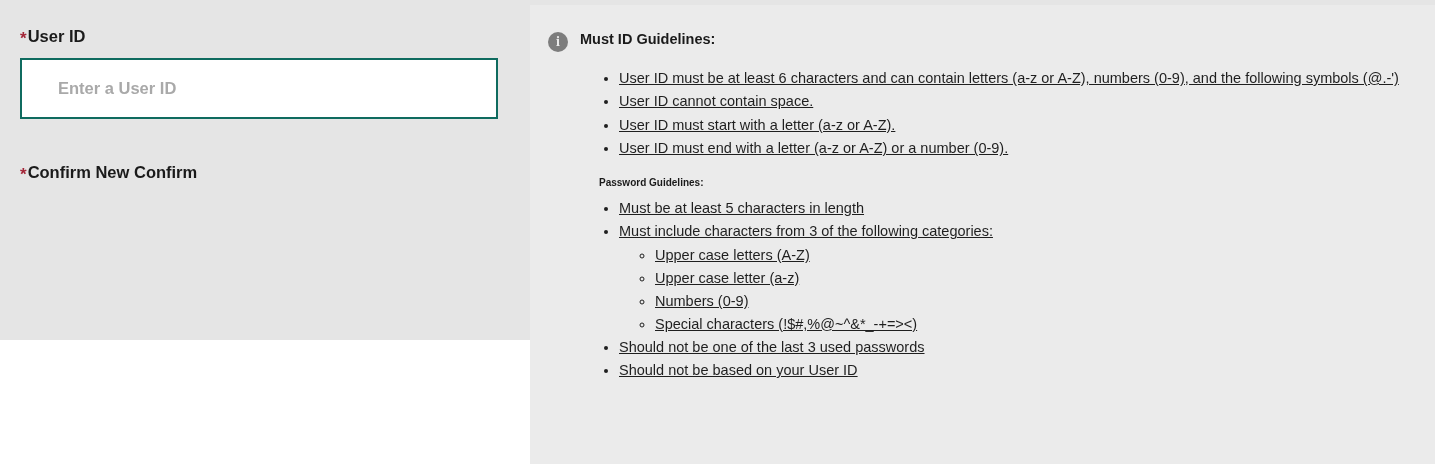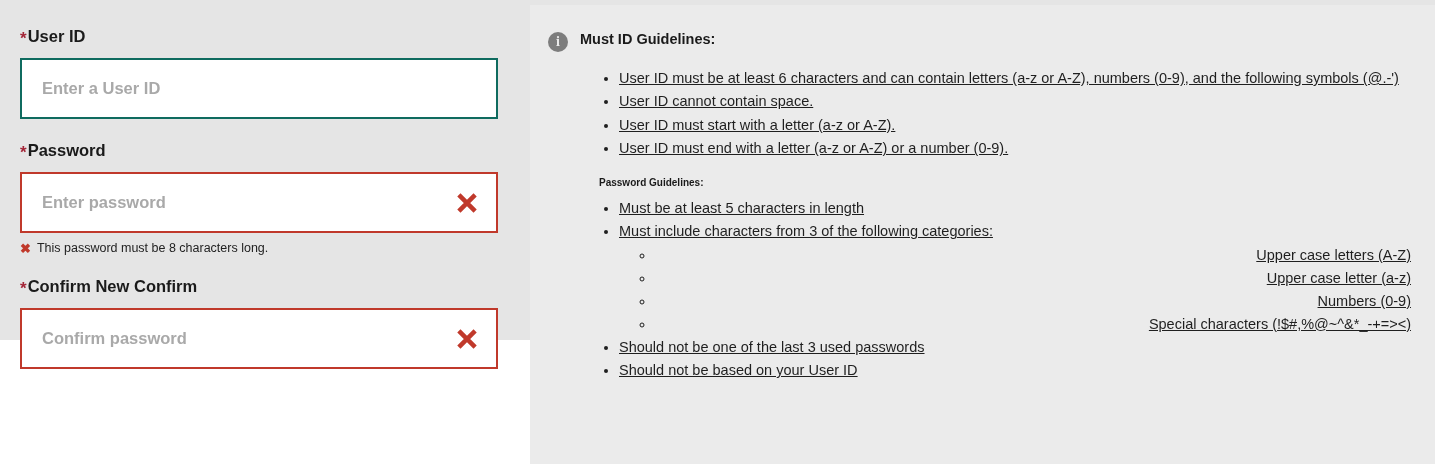--- a/index.html
+++ b/index.html
@@ -48,20 +48,21 @@
     margin-right: 1px;
   }
   .input-wrap {
     position: relative;
     width: 478px;
     height: 61px;
     box-sizing: border-box;
     background: #ffffff;
     display: flex;
     align-items: center;
+    padding-left: 16px;
   }
   .input-wrap.ok   { border: 2px solid #0f6b5f; }
   .input-wrap.err  { border: 2px solid #c0392b; }
   .text-input {
     border: 0;
     outline: none;
     background: transparent;
     font-family: "Liberation Sans", sans-serif;
     font-size: 16.5px;
     font-weight: bold;
@@ -156,21 +157,20 @@
     font-size: 14.5px;
     color: #1f1f1f;
     line-height: 1.62;
     white-space: nowrap;
     text-decoration: underline;
   }
   ul.g-sublist {
     list-style: circle;
     margin: 0 0 0 10px;
     padding: 0 0 0 26px;
-    text-align: right;
   }
   ul.g-sublist > li {
     font-size: 14.5px;
     color: #1f1f1f;
     line-height: 1.58;
     white-space: nowrap;
   }
   .block-gap { height: 16px; }
 </style>
 </head>
@@ -184,47 +184,26 @@
       <div class="field-label">
         <span class="req-star">*</span><span>User ID</span>
       </div>
       <div class="input-wrap ok">
         <input class="text-input" type="text" placeholder="Enter a User ID" style="">
       </div>
     </div>
 
     <div class="spacer-lg"></div>
 
-    <div class="field-group">
-      <div class="field-label">
-        <span class="req-star">*</span><span>Password</span>
-      </div>
-      <div class="input-wrap err">
-        <input class="text-input" type="password" placeholder="Enter password" style="">
-        <svg class="err-x-icon" viewBox="0 0 24 24">
-          <path d="M4.5 4.5 L19.5 19.5 M19.5 4.5 L4.5 19.5" stroke="#c0392b" stroke-width="4.2" stroke-linecap="butt" fill="none"></path>
-        </svg>
-      </div>
-      <div class="field-error">
-        <span class="x-mark">✖</span>
-        <span>This password must be 8 characters long.</span>
-      </div>
-    </div>
 
     <div class="spacer-md"></div>
 
     <div class="field-group">
       <div class="field-label">
         <span class="req-star">*</span><span>Confirm New Confirm</span>
-      </div>
-      <div class="input-wrap err">
-        <input class="text-input" type="password" placeholder="Confirm password" style="">
-        <svg class="err-x-icon" viewBox="0 0 24 24">
-          <path d="M4.5 4.5 L19.5 19.5 M19.5 4.5 L4.5 19.5" stroke="#c0392b" stroke-width="4.2" stroke-linecap="butt" fill="none"></path>
-        </svg>
       </div>
     </div>
 
   </div>
 
   <div class="guidelines-panel">
 
     <div class="panel-head">
       <div class="info-icon">i</div>
       <div class="panel-title">Must ID Guidelines:</div>

